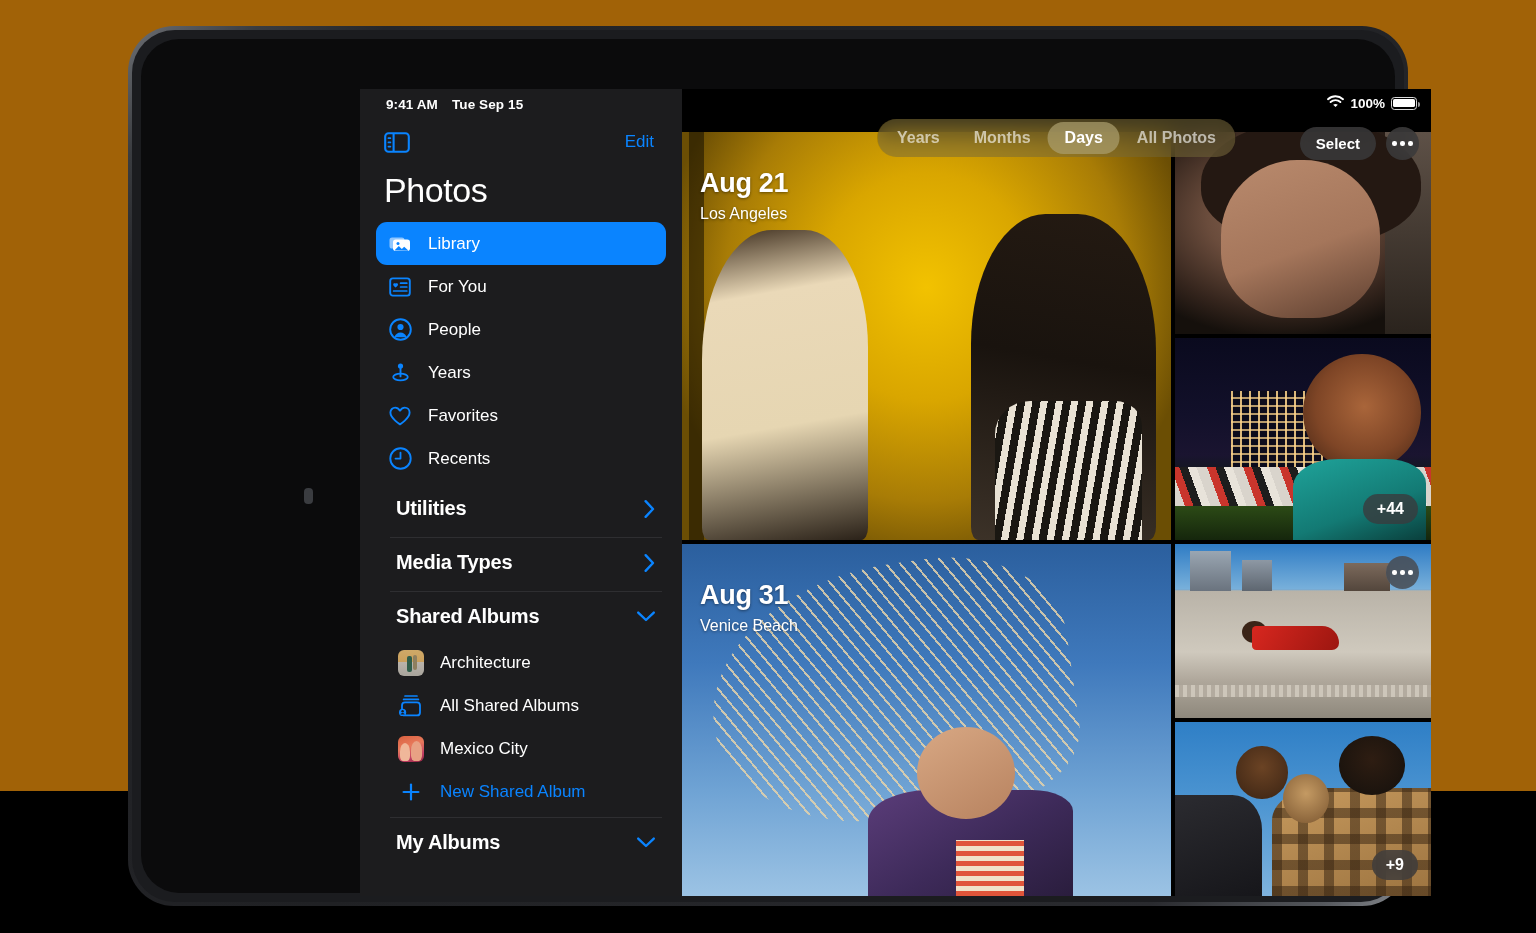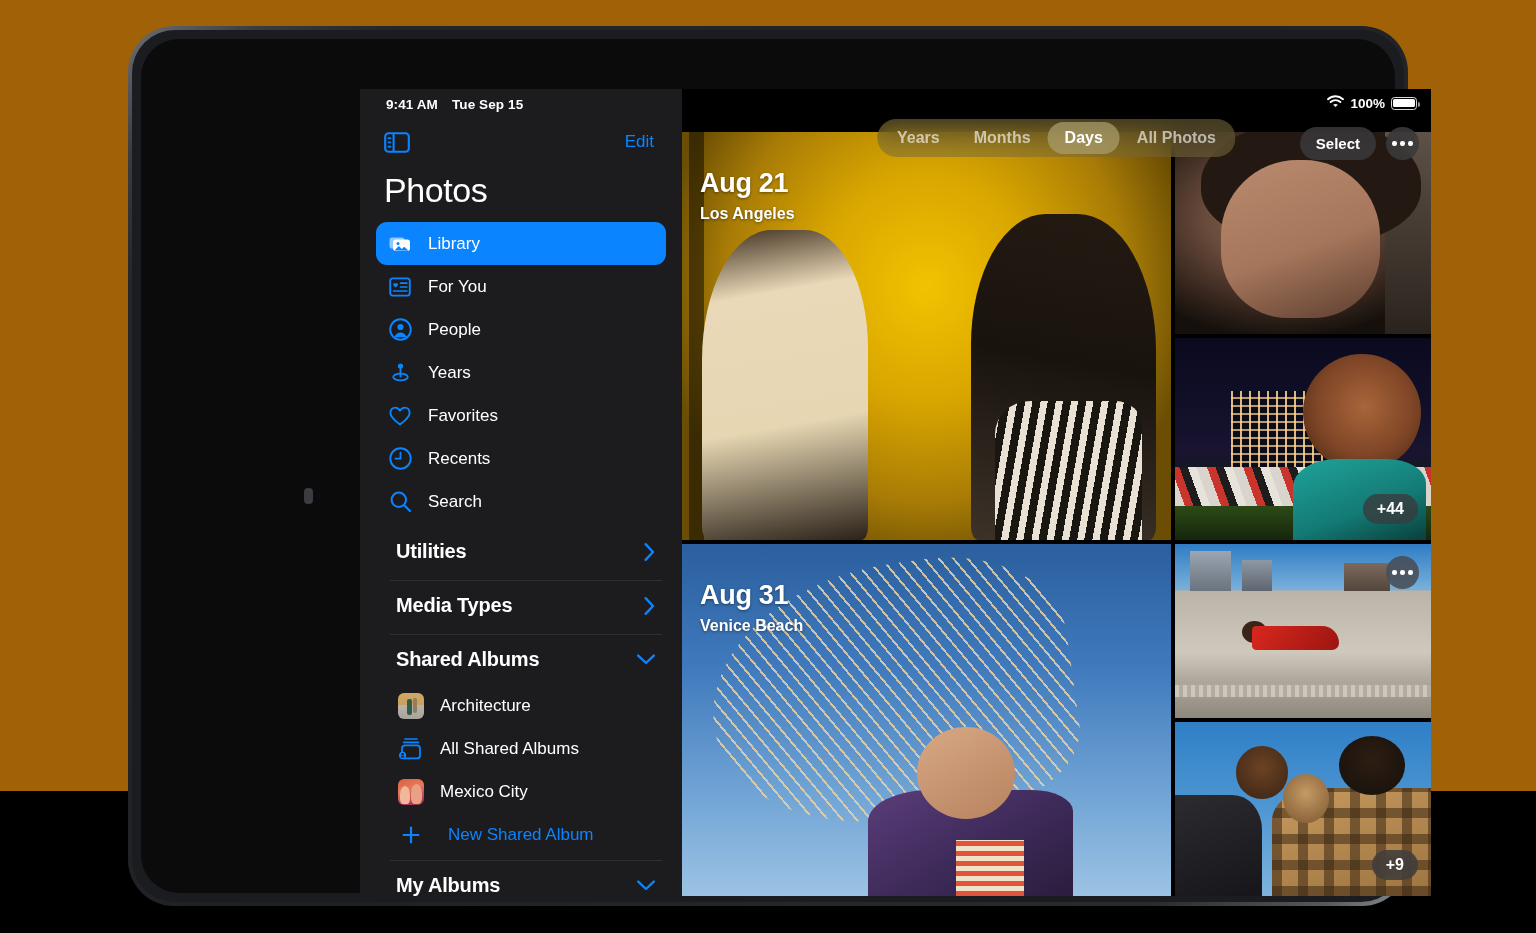--- a/index.html
+++ b/index.html
@@ -119,21 +119,21 @@
       background:#2f5d4a; border-radius:2px; }
   .thumb-arch::after { content:""; position:absolute; left:58%; top:20%; width:14%; height:58%;
       background:#8e7f5e; border-radius:2px; }
   .thumb-mex { background: linear-gradient(160deg,#d9603f 0%,#e87a5c 40%,#c23f64 75%,#8d2340 100%); }
   .thumb-mex::before { content:""; position:absolute; left:6%; top:28%; width:40%; height:70%;
       background:#f0b79a; border-radius:50% 50% 30% 30%; }
   .thumb-mex::after { content:""; position:absolute; left:50%; top:22%; width:44%; height:76%;
       background:#e8a184; border-radius:50% 50% 30% 30%; }
 
   .new-row {
-    display: flex; align-items: center; gap: 24px;
+    display: flex; align-items: center; gap: 16px;
     height: 43px; padding: 0 8px; cursor: pointer;
     color: #0a84ff; font-size: 17px; text-align: right;
   }
   .plus-ico { width: 26px; flex: 0 0 26px; display: flex; align-items: center; justify-content: center; }
 
   
   #content { flex: 1 1 auto; position: relative; background: #000; }
   .grid {
     position: absolute; inset: 0;
     display: grid;
@@ -280,21 +280,21 @@
   .ph-trio .h1 { position:absolute; left:24%; top:14%; width:20%; height:30%;
     background: radial-gradient(circle at 50% 40%, #6b4324 0%, #3a2313 100%); border-radius:50%; }
   .ph-trio .h2 { position:absolute; left:42%; top:30%; width:18%; height:28%;
     background: radial-gradient(circle at 50% 40%, #c49a63 0%, #7b5630 100%); border-radius:50%; }
   .ph-trio .h3 { position:absolute; right:10%; top:8%; width:26%; height:34%;
     background: radial-gradient(circle at 50% 40%, #2e1d12 0%, #14100c 100%); border-radius:50%; }
 
   
   .day-label { position: absolute; left: 18px; top: 36px; color: #fff; text-shadow: 0 1px 3px rgba(0,0,0,.45); }
   .day-title { font-size: 27px; font-weight: 700; letter-spacing: -0.3px; }
-  .day-sub { font-size: 16px; font-weight: 700; margin-top: 6px; }
+  .day-sub { font-size: 16px; font-weight: 400; margin-top: 6px; }
 
   .segmented {
     position: absolute; left: 50%; transform: translateX(-50%); top: 30px;
     display: flex; align-items: center;
     background: rgba(120,108,60,.52);
     border-radius: 19px; height: 38px; padding: 3px;
     backdrop-filter: blur(12px);
   }
   .seg {
     padding: 0 17px; height: 32px; line-height: 32px; border-radius: 16px;
@@ -439,29 +439,20 @@
           <div class="nav-row">
             <span class="nav-ico">
               <svg width="23" height="23" viewBox="0 0 23 23" fill="none">
                 <circle cx="11.5" cy="11.5" r="10.2" stroke="#0a84ff" stroke-width="1.9"></circle>
                 <path d="M11.5 5.6v6h-5" stroke="#0a84ff" stroke-width="1.8" stroke-linecap="round" stroke-linejoin="round"></path>
               </svg>
             </span>
             <span>Recents</span>
           </div>
 
-          <div class="nav-row">
-            <span class="nav-ico">
-              <svg width="23" height="23" viewBox="0 0 23 23" fill="none">
-                <circle cx="9.8" cy="9.8" r="7.2" stroke="#0a84ff" stroke-width="2"></circle>
-                <line x1="15.2" y1="15.2" x2="21" y2="21" stroke="#0a84ff" stroke-width="2.2" stroke-linecap="round"></line>
-              </svg>
-            </span>
-            <span>Search</span>
-          </div>
         </div>
 
         <div class="section first">
           <div class="section-row">
             <span class="section-title">Utilities</span>
             <span class="chev">
               <svg width="13" height="20" viewBox="0 0 13 20" fill="none">
                 <path d="M2.6 2.2L10 10l-7.4 7.8" stroke="#0a84ff" stroke-width="2.4" stroke-linecap="round" stroke-linejoin="round"></path>
               </svg>
             </span>

